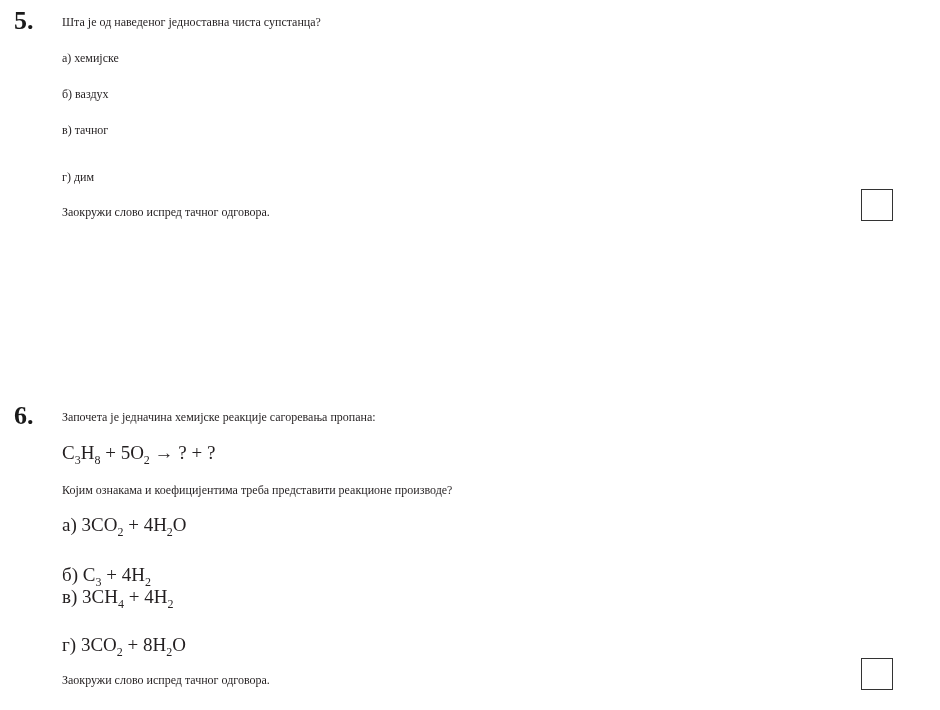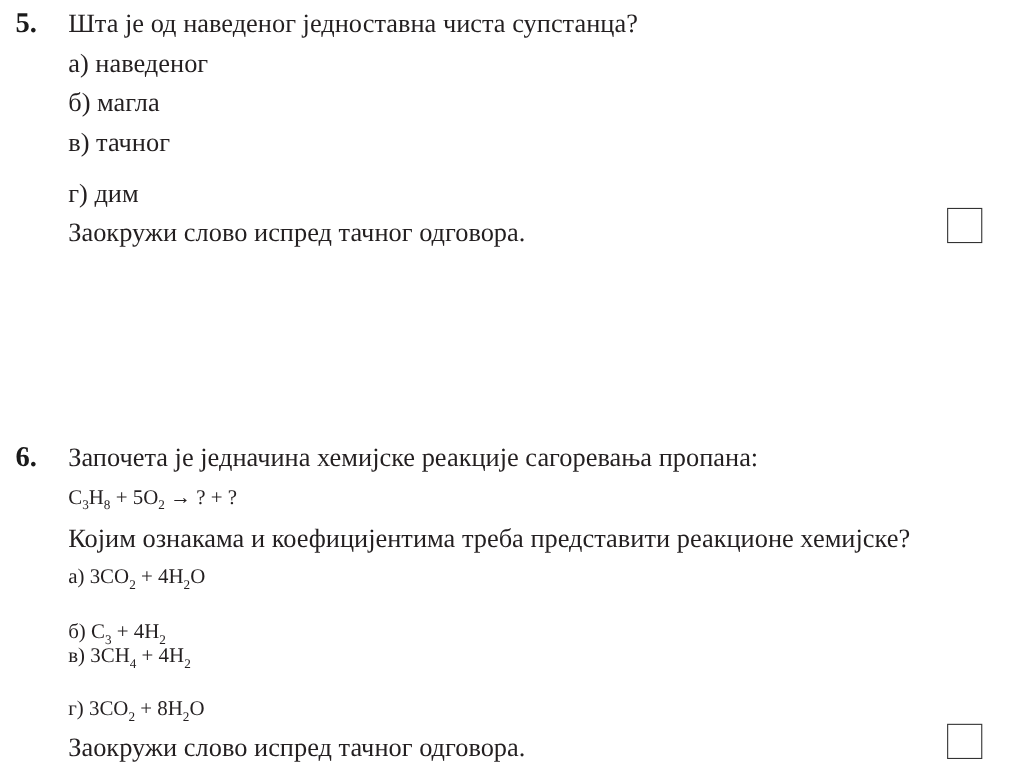--- a/index.html
+++ b/index.html
@@ -9,43 +9,43 @@
       color: #231f20;
     }
     .qnum {
       position: absolute; left: 14px;
       font-family: "Liberation Serif", serif;
       font-weight: bold; font-size: 26px; line-height: 26px;
       color: #1a1a1a;
     }
     .line {
       position: absolute; left: 62px;
-      font-size: 24px; line-height: 22px; white-space: nowrap;
+      font-size: 12px; line-height: 22px; white-space: nowrap;
     }
     .chem { font-size: 19px; }
     .chem sub { font-size: 12px; vertical-align: -5px; line-height: 0; }
     .answer-box {
       position: absolute; left: 861px; width: 32px; height: 32px;
       border: 1.5px solid #333; box-sizing: border-box; background: #fff;
     }
   </style>
 </head>
 <body>
 
 <div>
   <div class="qnum" style="top:8px">5.</div>
   <div class="line" style="top:11px">Шта је од наведеног једноставна чиста супстанца?</div>
 
   <div class="line" style="top:47px">
     <span>а)</span>
-    <span>наведеног</span>
+    <span>хемијске</span>
   </div>
   <div class="line" style="top:83px">
     <span>б)</span>
-    <span>магла</span>
+    <span>ваздух</span>
   </div>
   <div class="line" style="top:119px">
     <span>в)</span>
     <span>тачног</span>
   </div>
   <div class="line" style="top:166px">
     <span>г)</span>
     <span>дим</span>
   </div>
 
@@ -54,21 +54,21 @@
 </div>
 
 <div>
   <div class="qnum" style="top:403px">6.</div>
   <div class="line" style="top:406px">Започета је једначина хемијске реакције сагоревања пропана:</div>
 
   <div class="line chem" style="top:442px">
     <span>C</span><sub>3</sub><span>H</span><sub>8</sub><span style="white-space:pre"> + 5O</span><sub>2</sub><span style="white-space:pre"> → ? + ?</span>
   </div>
 
-  <div class="line" style="top:479px">Којим ознакама и коефицијентима треба представити реакционе хемијске?</div>
+  <div class="line" style="top:479px">Којим ознакама и коефицијентима треба представити реакционе производе?</div>
 
   <div class="line chem" style="top:514px">
     <span>а)</span>
     <span>3CO</span><sub>2</sub><span style="white-space:pre"> + 4H</span><sub>2</sub><span>O</span>
   </div>
   <div class="line chem" style="top:564px">
     <span>б)</span>
     <span>C</span><sub>3</sub><span style="white-space:pre"> + 4H</span><sub>2</sub><span></span>
   </div>
   <div class="line chem" style="top:586px">

